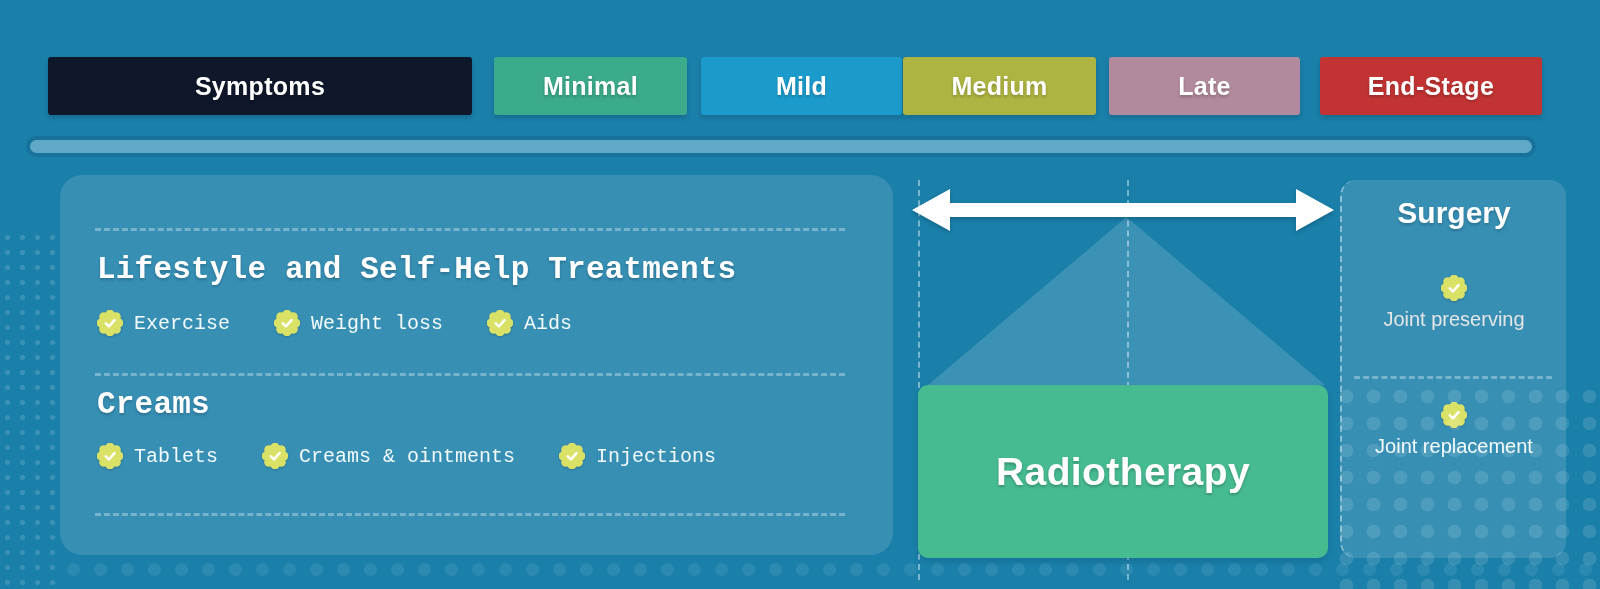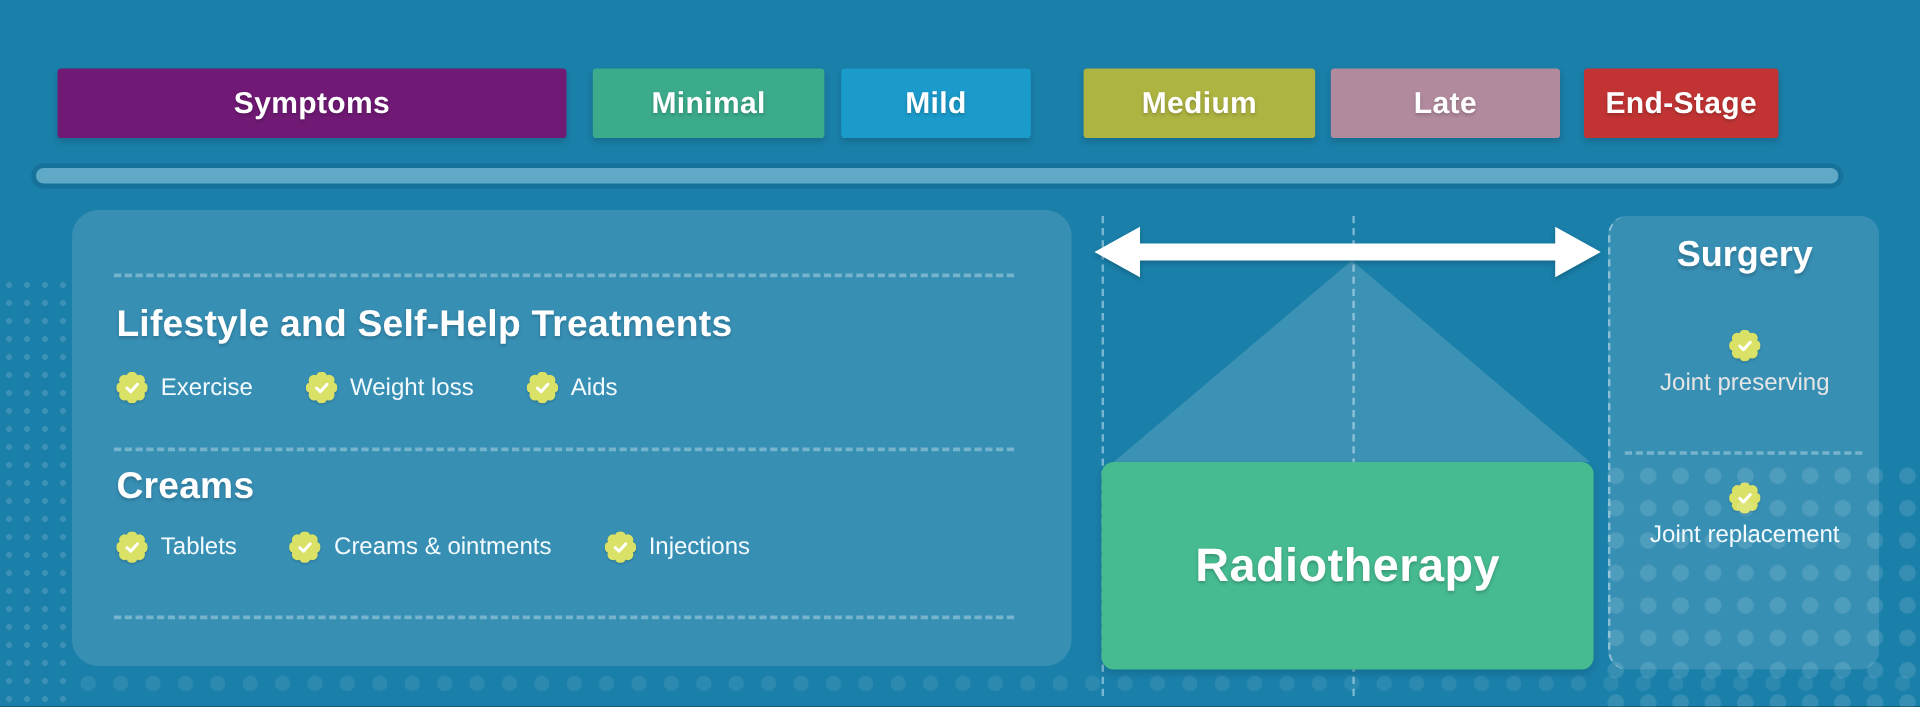--- a/index.html
+++ b/index.html
@@ -29,38 +29,38 @@
   }
   
   .stage{
     position:absolute;top:57px;height:58px;
     display:flex;align-items:center;justify-content:center;
     font-size:25px;font-weight:700;letter-spacing:.3px;
     border-radius:3px;
     text-shadow:0 2px 3px rgba(0,0,0,0.22);
     box-shadow:0 3px 5px rgba(0,0,0,0.15);
   }
-  .s0{left:48px;width:424px;background:#701a75;}
+  .s0{left:48px;width:424px;background:#0f172a;}
   .s1{left:494px;width:193px;background:#3bab8b;}
-  .s2{left:701px;width:158px;background:#1b9bcb;}
+  .s2{left:701px;width:201px;background:#1b9bcb;}
   .s3{left:903px;width:193px;background:#aeb441;}
   .s4{left:1109px;width:191px;background:#b18a9d;}
-  .s5{left:1320px;width:162px;background:#c23434;}
+  .s5{left:1320px;width:222px;background:#c23434;}
   
   .timeline-bar{
     position:absolute;left:30px;top:140px;width:1502px;height:13px;
     background:#5fa9c7;border-radius:7px;
     box-shadow:0 0 0 4px rgba(13,84,116,0.28);
   }
   
   .panel{
     position:absolute;background:rgba(255,255,255,0.13);
     border-radius:22px;
   }
-  .left-panel{left:60px;top:175px;width:833px;height:380px;}
+  .left-panel{left:60px;top:175px;width:833px;height:380px;font-family:Liberation Mono, monospace;}
   .dash-h{
     position:absolute;left:35px;width:750px;height:0;
     border-top:3px dashed rgba(222,240,248,0.38);
   }
   .dash-top{top:53px;}
   .dash-mid{top:198px;}
   .dash-bot{top:338px;}
   .section-heading{
     position:absolute;left:37px;margin:0;
     font-size:31px;font-weight:700;letter-spacing:.2px;

